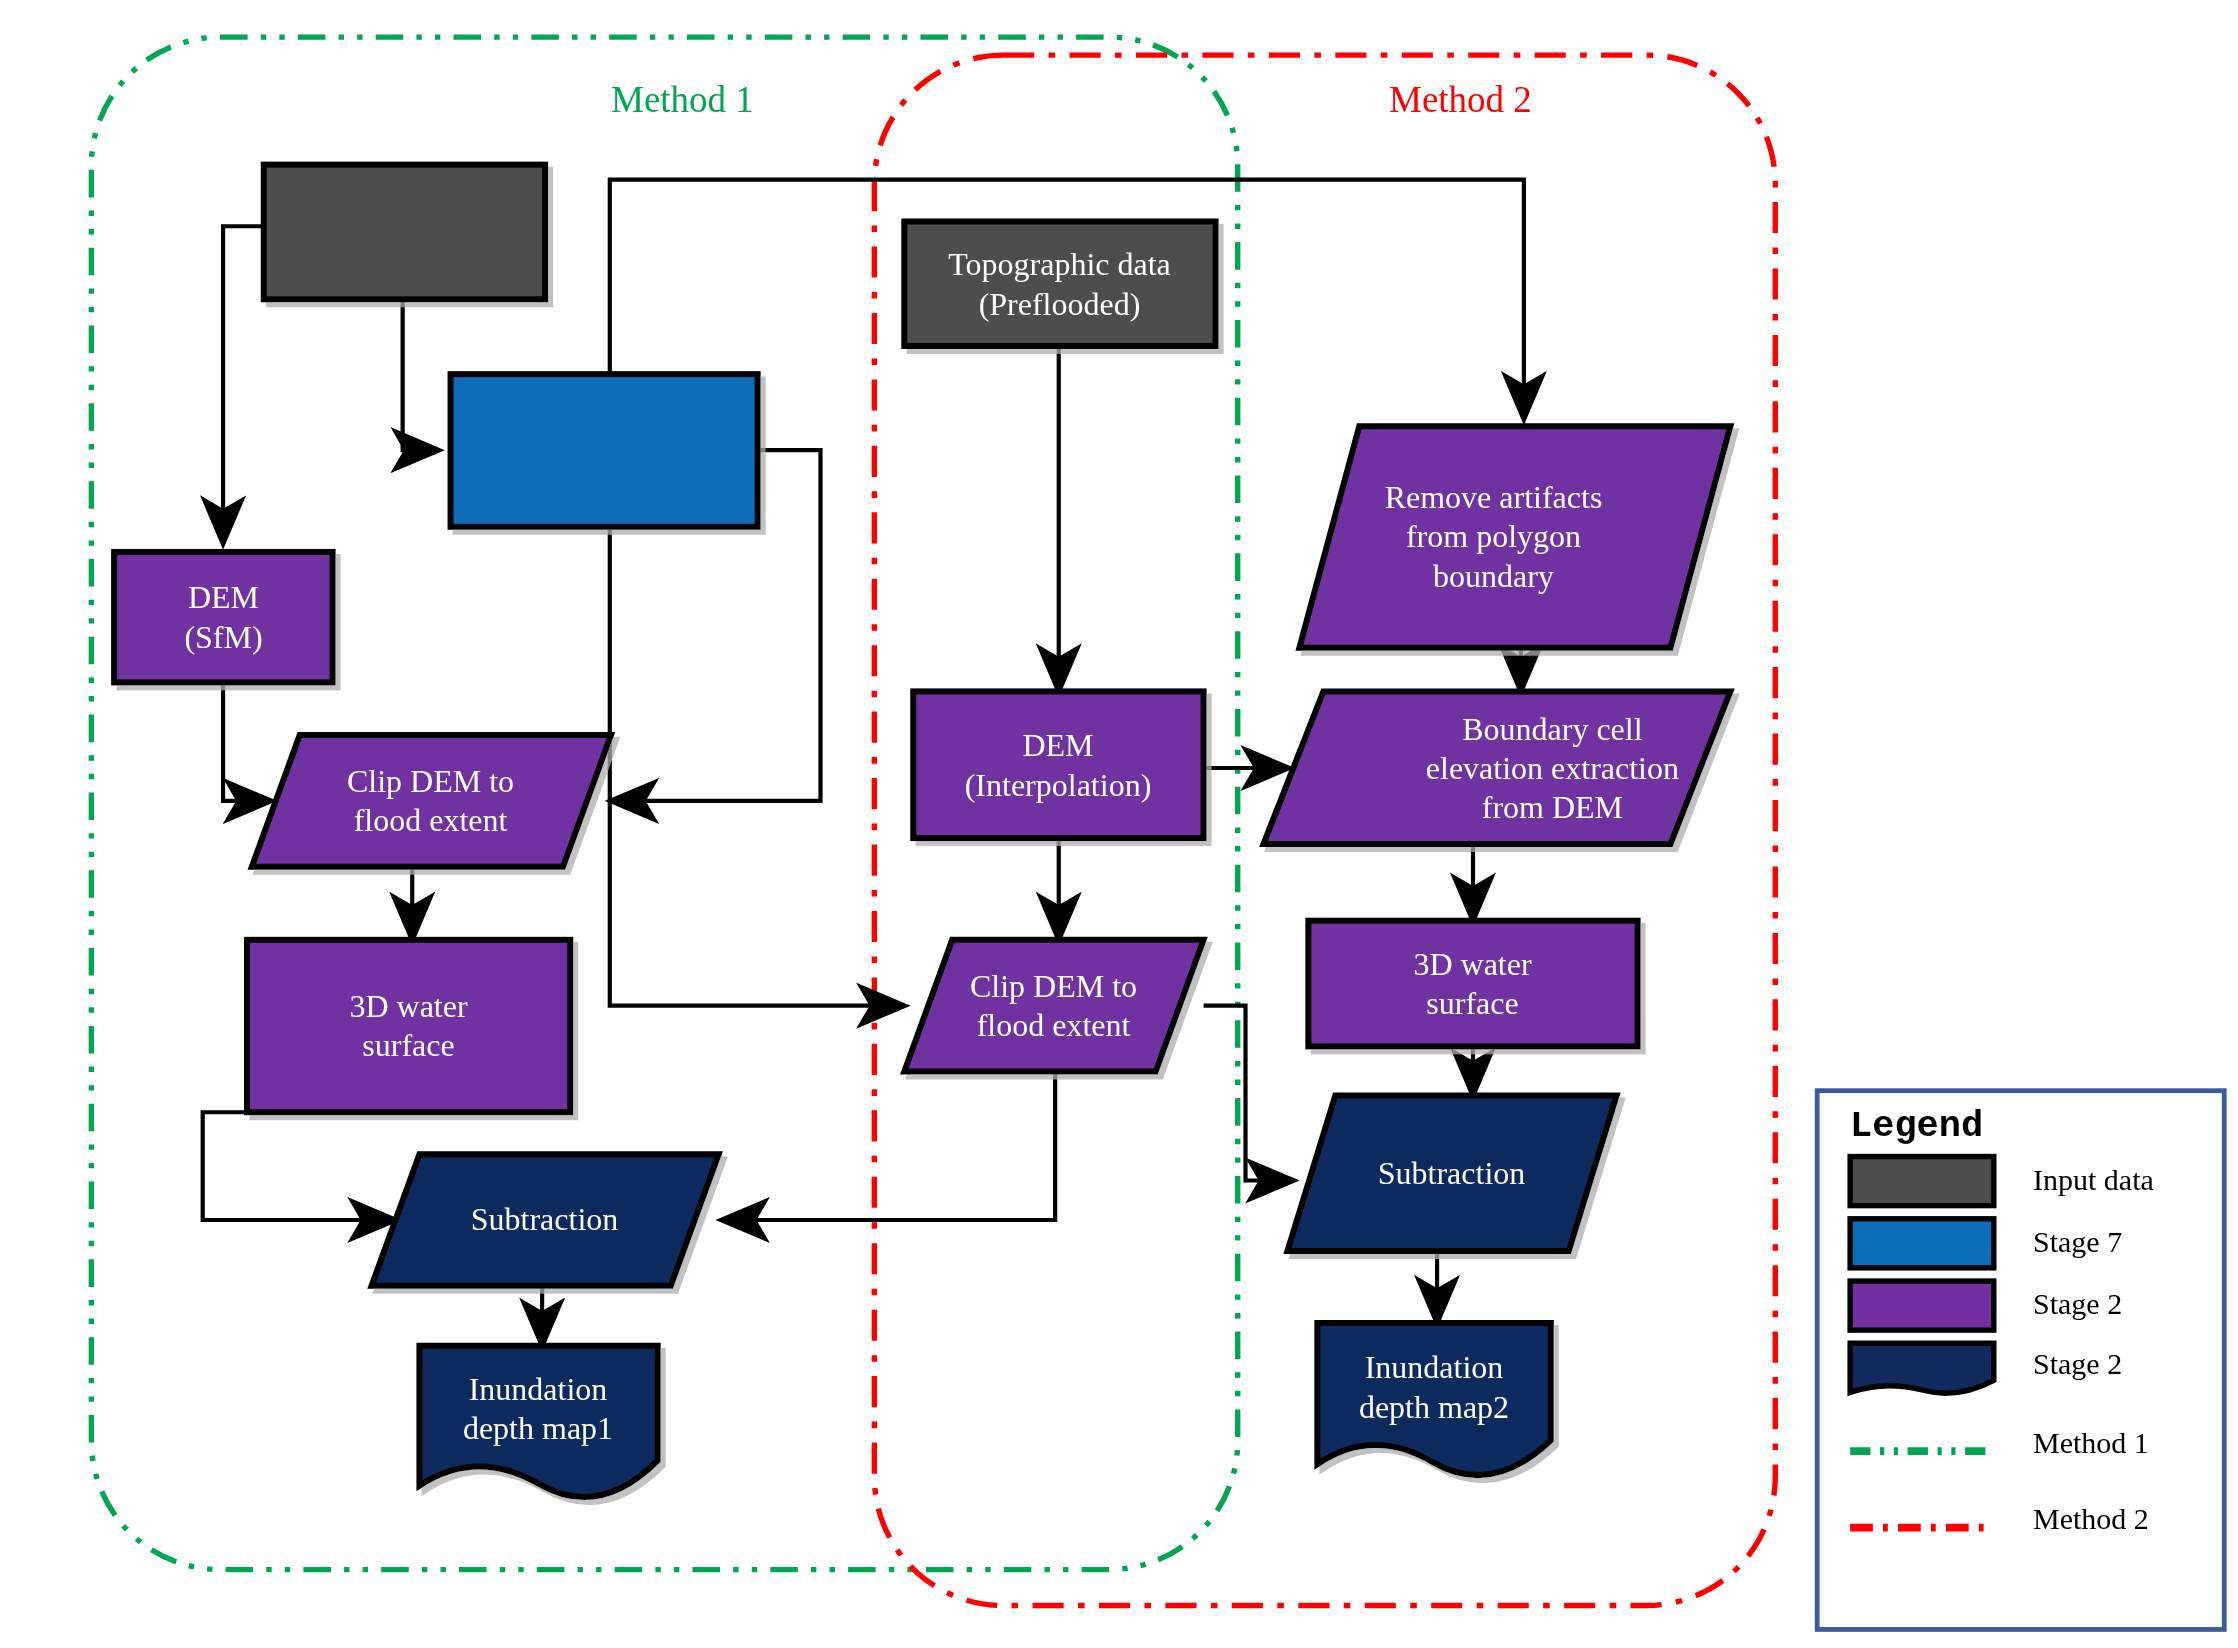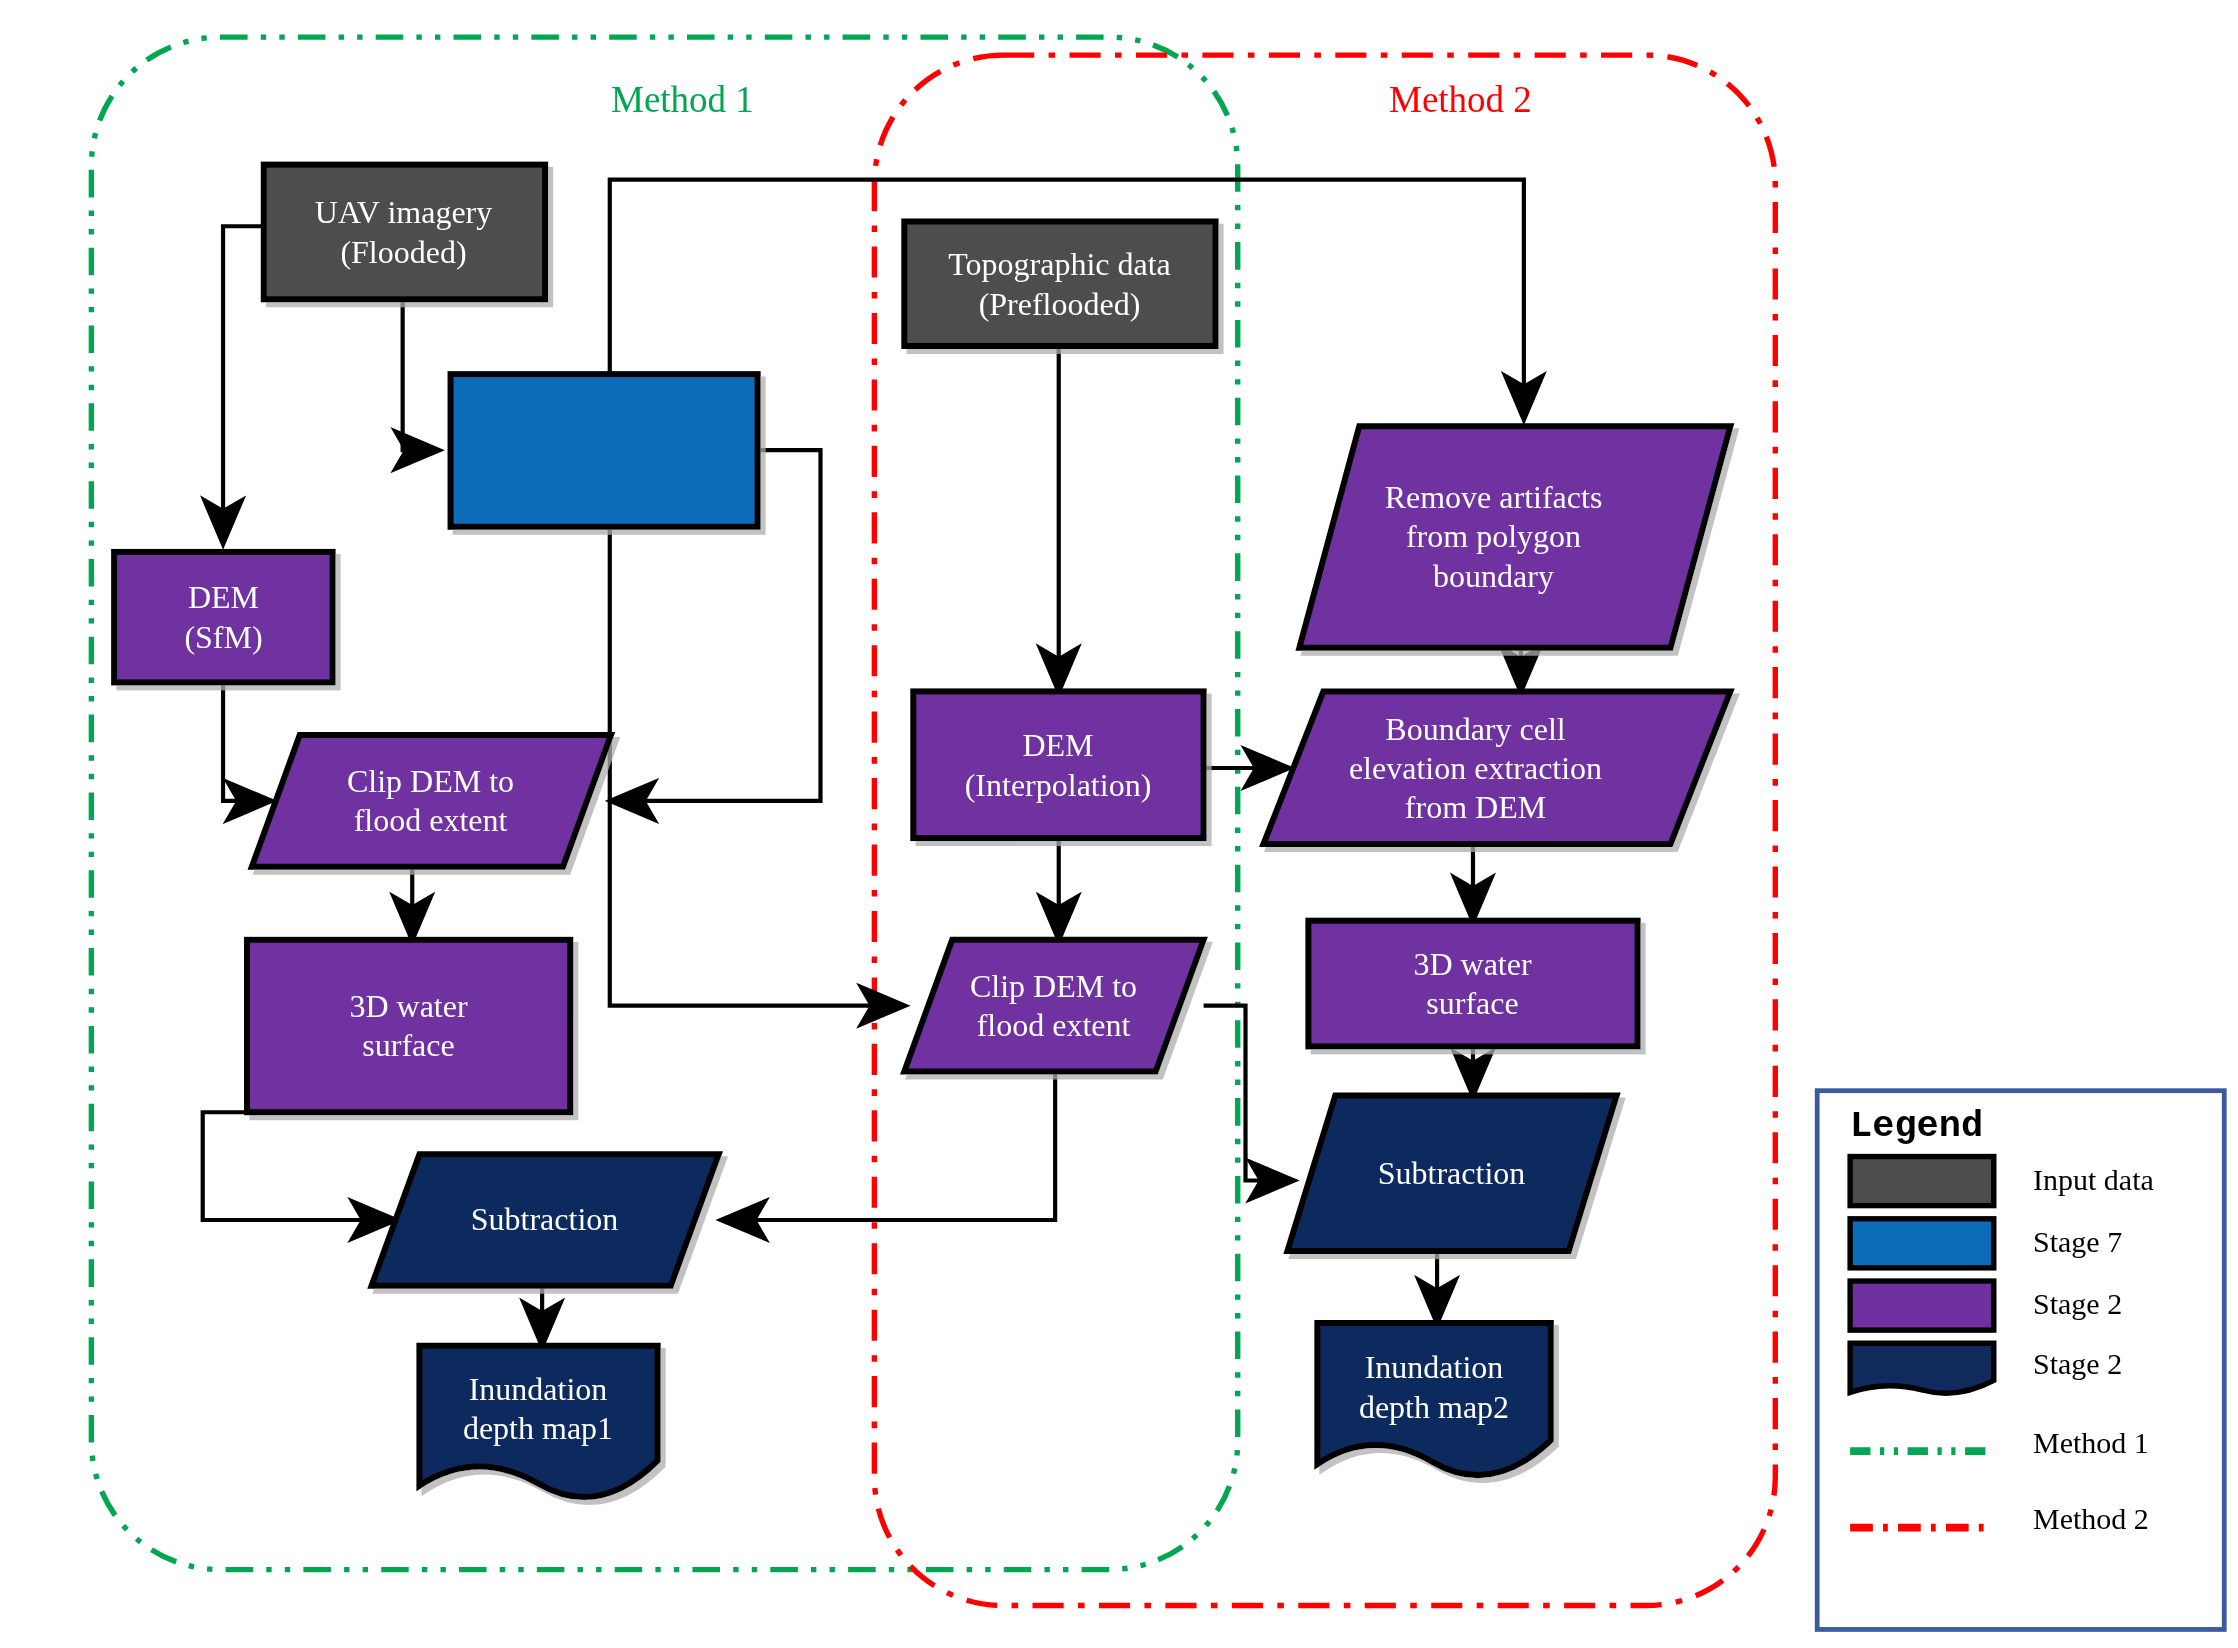--- a/index.html
+++ b/index.html
@@ -125,23 +125,20 @@
       <rect x="3090" y="2140" width="240" height="82" fill="#7030A0" stroke="#000" stroke-width="9"></rect>
       <path d="M3090,2244 L3330,2244 L3330,2306 Q3270,2338 3210,2322 Q3148,2306 3090,2326 Z" fill="#102A5E" stroke="#000" stroke-width="9"></path>
       <line x1="3090" y1="2424" x2="3330" y2="2424" stroke="#00A651" stroke-width="13" stroke-dasharray="34 16 7 16 7 16"></line>
       <line x1="3090" y1="2552" x2="3330" y2="2552" stroke="#FF0000" stroke-width="13" stroke-dasharray="38 17 8 17"></line>
     </g>
   </svg>
 
   <div class="methodLabel" style="left:611px;top:78px;color:#00A651;">Method 1</div>
   <div class="methodLabel" style="left:1389px;top:78px;color:#FF0000;">Method 2</div>
 
-  <div class="nodeLabel" style="left:263px;top:165px;width:281px;height:135px;">
-      <div>UAV imagery<br>(Flooded)</div>
-    </div>
 
   <div class="nodeLabel" style="left:904px;top:222px;width:311px;height:125px;">
       <div>Topographic data<br>(Preflooded)</div>
     </div>
 
 
   <div class="nodeLabel" style="left:114px;top:552px;width:219px;height:131px;justify-content:center;">
       <div>DEM<br>(SfM)</div>
     </div>
 
@@ -166,21 +163,21 @@
     </div>
 
   <div class="nodeLabel" style="left:910px;top:940px;width:287px;height:132px;">
       <div>Clip DEM to<br>flood extent</div>
     </div>
 
   <div class="nodeLabel" style="left:1308px;top:426px;width:371px;height:222px;">
       <div>Remove artifacts<br>from polygon<br>boundary</div>
     </div>
 
-  <div class="nodeLabel" style="left:1272px;top:692px;width:407px;height:153px;">
+  <div class="nodeLabel" style="left:1272px;top:692px;width:407px;height:153px;justify-content:flex-end;">
       <div>Boundary cell<br>elevation extraction<br>from DEM</div>
     </div>
 
   <div class="nodeLabel" style="left:1308px;top:921px;width:329px;height:126px;">
       <div>3D water<br>surface</div>
     </div>
 
   <div class="nodeLabel" style="left:1293px;top:1096px;width:317px;height:156px;">
       <div>Subtraction</div>
     </div>

